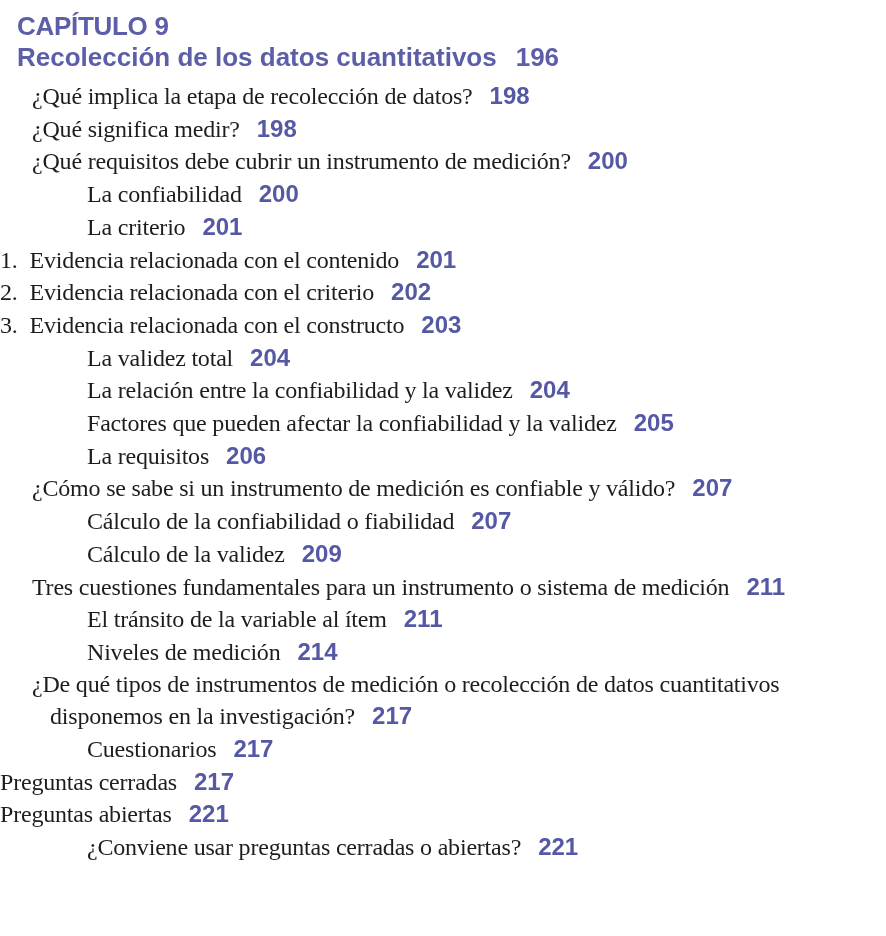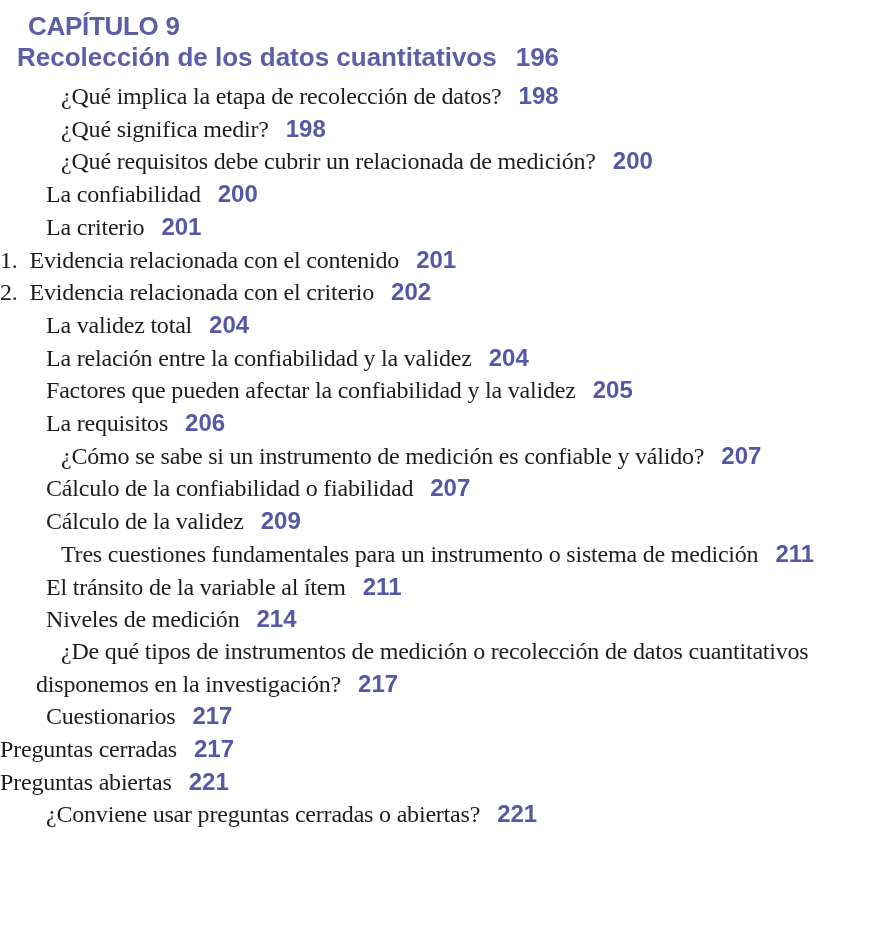--- a/index.html
+++ b/index.html
@@ -15,35 +15,35 @@
     background:var(--bg);
   }
   .page{padding-top:11px;}
   header{margin-bottom:4px;}
   .chap-label,.chap-title,.title-page{
     font-family:"Liberation Sans",sans-serif;
     font-weight:700;
     font-size:26px;
     color:var(--accent-heading);
   }
-  .chap-label{line-height:31px;padding-left:0;letter-spacing:-0.3px;margin-left:28px;}
+  .chap-label{line-height:31px;padding-left:17px;letter-spacing:-0.3px;}
   .chap-title-row{line-height:31px;padding-left:17px;}
   .title-page{margin-left:19px;text-align:center;}
   .line{
     font-family:"Liberation Serif",serif;
     font-size:24px;
     line-height:31.7px;
     color:var(--body-text);
     white-space:nowrap;
     letter-spacing:-0.2px;
   }
-  .indent-0{padding-left:17px;margin-left:44px;}
-  .indent-1{padding-left:46px;}
+  .indent-0{padding-left:32px;}
+  .indent-1{padding-left:87px;}
   .indent-2{}
-  .cont{padding-left:36px;}
+  .cont{padding-left:50px;}
   .num{display:inline-block;margin-right:12px;}
   .page-num{
     font-family:"Liberation Sans",sans-serif;
     font-weight:700;
     font-size:24px;
     color:var(--accent-page);
     margin-left:17px;
     letter-spacing:0;
   }
 </style>
@@ -58,33 +58,36 @@
     </div>
   </header>
   <main id="entries">
       <div class="entry">
         <div class="line indent-0"><span>¿Qué implica la etapa de recolección de datos?</span><span class="page-num">198</span></div>
       </div>
       <div class="entry">
         <div class="line indent-0"><span>¿Qué significa medir?</span><span class="page-num">198</span></div>
       </div>
       <div class="entry">
-        <div class="line indent-0"><span>¿Qué requisitos debe cubrir un relacionada de medición?</span><span class="page-num">200</span></div>
+        <div class="line indent-0"><span>¿Qué requisitos debe cubrir un instrumento de medición?</span><span class="page-num">200</span></div>
       </div>
       <div class="entry">
         <div class="line indent-1"><span>La confiabilidad</span><span class="page-num">200</span></div>
       </div>
       <div class="entry">
         <div class="line indent-1"><span>La criterio</span><span class="page-num">201</span></div>
       </div>
       <div class="entry">
         <div class="line indent-2"><span class="num">1.</span><span>Evidencia relacionada con el contenido</span><span class="page-num">201</span></div>
       </div>
       <div class="entry">
         <div class="line indent-2"><span class="num">2.</span><span>Evidencia relacionada con el criterio</span><span class="page-num">202</span></div>
+      </div>
+      <div class="entry">
+        <div class="line indent-2"><span class="num">3.</span><span>Evidencia relacionada con el constructo</span><span class="page-num">203</span></div>
       </div>
       <div class="entry">
         <div class="line indent-1"><span>La validez total</span><span class="page-num">204</span></div>
       </div>
       <div class="entry">
         <div class="line indent-1"><span>La relación entre la confiabilidad y la validez</span><span class="page-num">204</span></div>
       </div>
       <div class="entry">
         <div class="line indent-1"><span>Factores que pueden afectar la confiabilidad y la validez</span><span class="page-num">205</span></div>
       </div>

